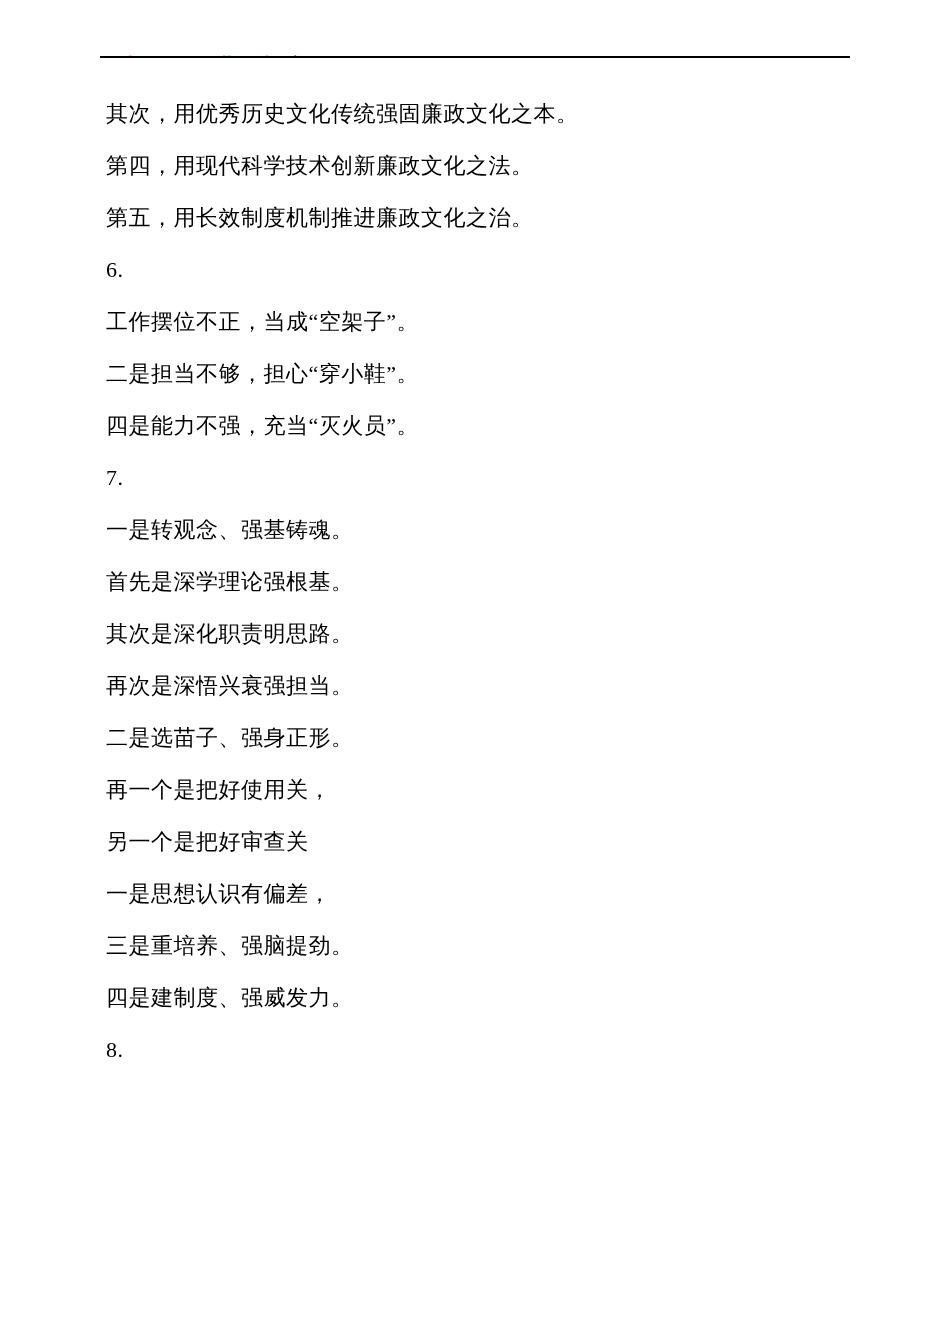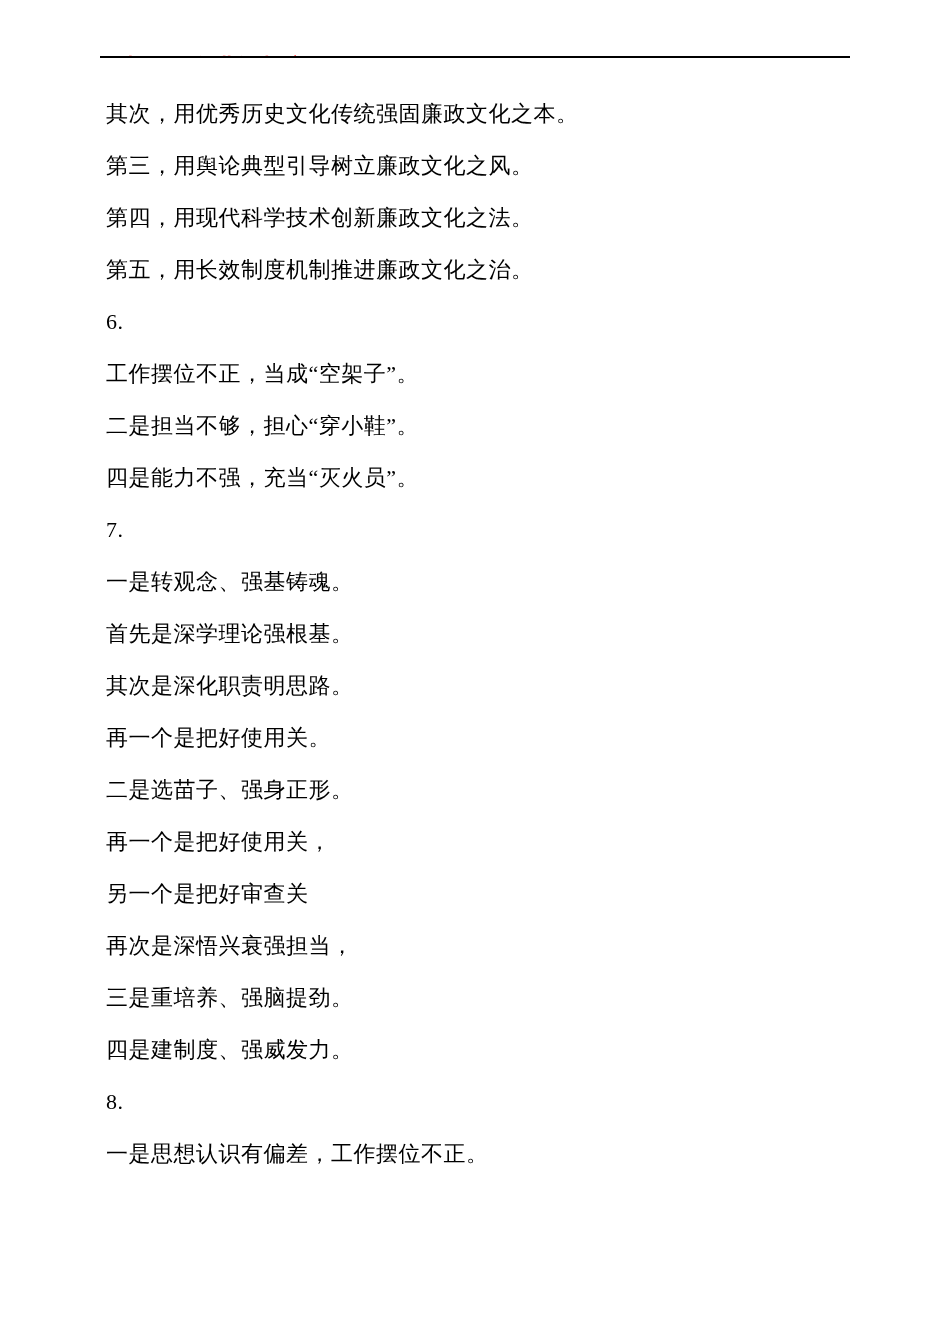--- a/index.html
+++ b/index.html
@@ -57,35 +57,33 @@
 <body>
 
 <div class="page">
 
   <div class="header">
     <span class="header-brand">体制人的免费资料库</span>
   </div>
 
   <div class="body-text">
     <p class="para">其次，用优秀历史文化传统强固廉政文化之本。</p>
-    <p class="para">第三，用舆论典型引导树立廉政文化之风。</p>
     <p class="para">第四，用现代科学技术创新廉政文化之法。</p>
     <p class="para">第五，用长效制度机制推进廉政文化之治。</p>
     <p class="para num">6.</p>
     <p class="para">工作摆位不正，当成“空架子”。</p>
     <p class="para">二是担当不够，担心“穿小鞋”。</p>
     <p class="para">四是能力不强，充当“灭火员”。</p>
     <p class="para num">7.</p>
     <p class="para">一是转观念、强基铸魂。</p>
     <p class="para">首先是深学理论强根基。</p>
     <p class="para">其次是深化职责明思路。</p>
-    <p class="para">再一个是把好使用关。</p>
+    <p class="para">再次是深悟兴衰强担当。</p>
     <p class="para">二是选苗子、强身正形。</p>
     <p class="para">再一个是把好使用关，</p>
     <p class="para">另一个是把好审查关</p>
-    <p class="para">再次是深悟兴衰强担当，</p>
+    <p class="para">一是思想认识有偏差，</p>
     <p class="para">三是重培养、强脑提劲。</p>
     <p class="para">四是建制度、强威发力。</p>
     <p class="para num">8.</p>
-    <p class="para">一是思想认识有偏差，工作摆位不正。</p>
   </div>
 
 </div>
 
 </body></html>

